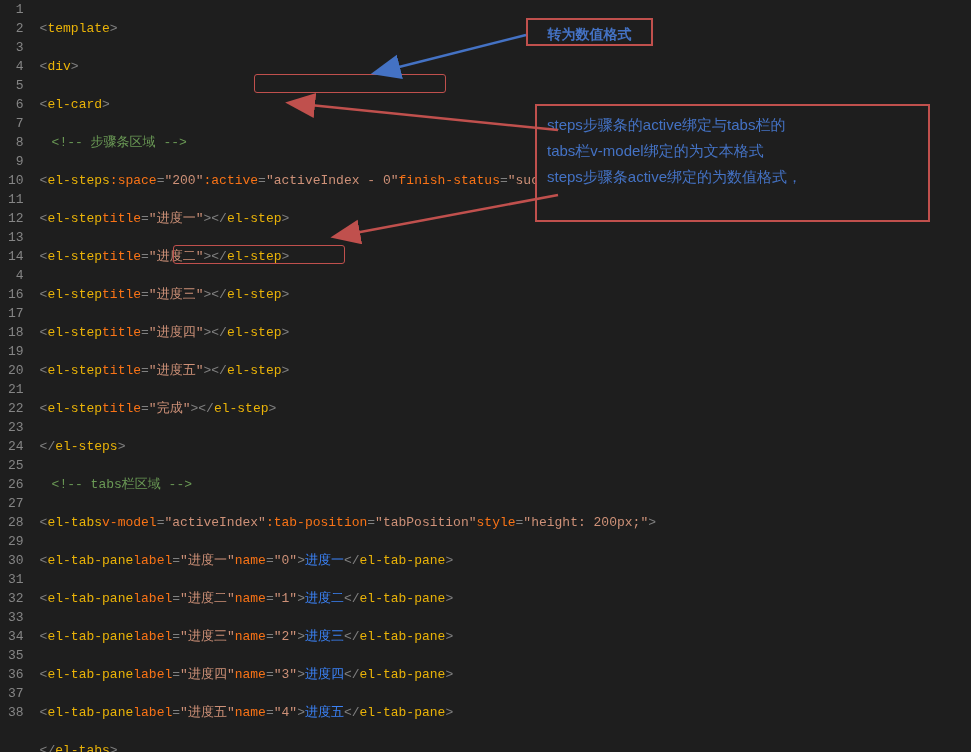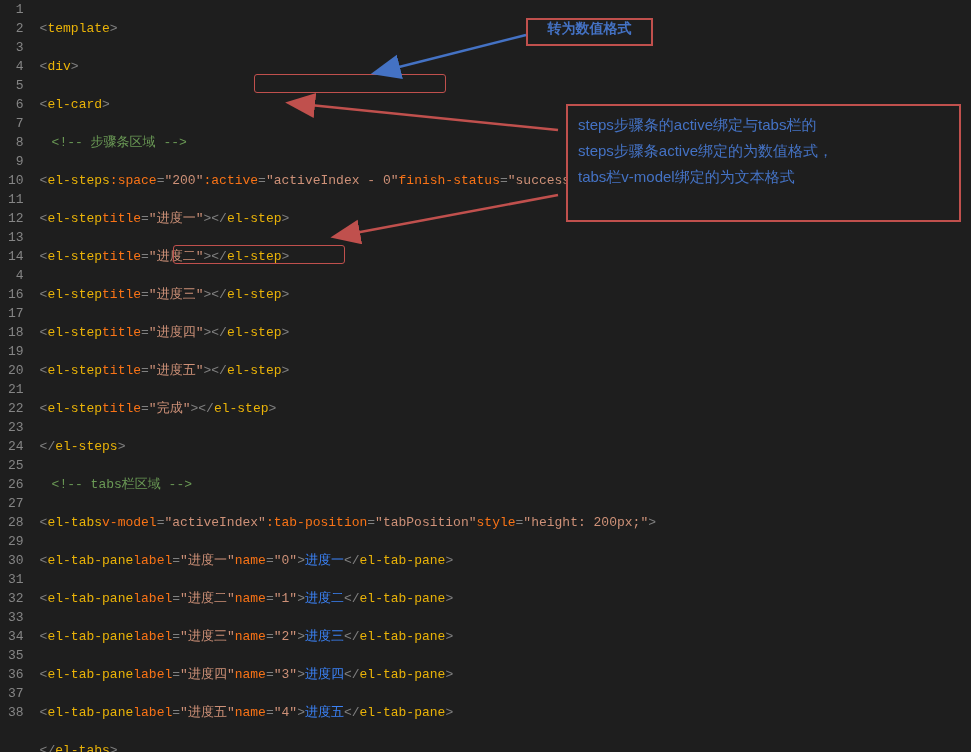--- a/index.html
+++ b/index.html
@@ -10,23 +10,23 @@
 .code-area { flex:1; line-height:19px; position:relative; white-space:pre; }
 .line { height:19px; display:flex; align-items:center; }
 .punct { color:#808080; }
 .tag { color:#eab308; }
 .attr { color:#f97316; }
 .str { color:#ce9178; }
 .comment { color:#6a9955;margin-left:12px; }
 .inner { color:#3b82f6; }
 
 
-.callout1 { position:absolute; left:526px; top:18px; width:127px; height:28px; background:#1e1e1e; border:2px solid #c0504d; display:flex; align-items:flex-start; justify-content:center; }
+.callout1 { position:absolute; left:526px; top:18px; width:127px; height:28px; background:#1e1e1e; border:2px solid #c0504d; display:flex; align-items:flex-end; justify-content:center; }
 .callout1 span { color:#4472c4; font-family:'Microsoft YaHei',sans-serif; font-size:14px; font-weight:bold; }
-.callout2 { position:absolute; left:566px; top:104px; width:395px; height:118px; background:#1e1e1e; border:2px solid #c0504d; padding:6px 10px; }
+.callout2 { position:absolute; left:535px; top:104px; width:395px; height:118px; background:#1e1e1e; border:2px solid #c0504d; padding:6px 10px; }
 .callout2 div { color:#4472c4; font-family:'Microsoft YaHei',sans-serif; font-size:15px; line-height:26px; }
 
 .box1 { position:absolute; left:254px; top:74px; width:192px; height:19px; border:1.5px solid #c0504d; border-radius:3px; pointer-events:none; }
 .box2 { position:absolute; left:173px; top:245px; width:172px; height:19px; border:1.5px solid #c0504d; border-radius:3px; pointer-events:none; }
 
 svg.overlay { position:absolute; left:0; top:0; pointer-events:none; }
 </style>
 </head>
 <body>
 
@@ -111,22 +111,22 @@
 
 
   </div>
 </div>
 
 <div class="callout1">
     <span>转为数值格式</span>
   </div>
 <div class="callout2">
   <div>steps步骤条的active绑定与tabs栏的</div>
+  <div>tabs栏v-model绑定的为文本格式</div>
   <div>steps步骤条active绑定的为数值格式，</div>
-  <div>tabs栏v-model绑定的为文本格式</div>
 </div>
 
 <div class="box1"></div>
 <div class="box2"></div>
 
 <svg class="overlay" width="971" height="752">
   <defs>
     <marker id="ar-blue" markerWidth="12" markerHeight="12" refX="2" refY="5" orient="auto">
       <path d="M0,0 L0,10 L12,5 z" fill="#4472c4"></path>
     </marker>

